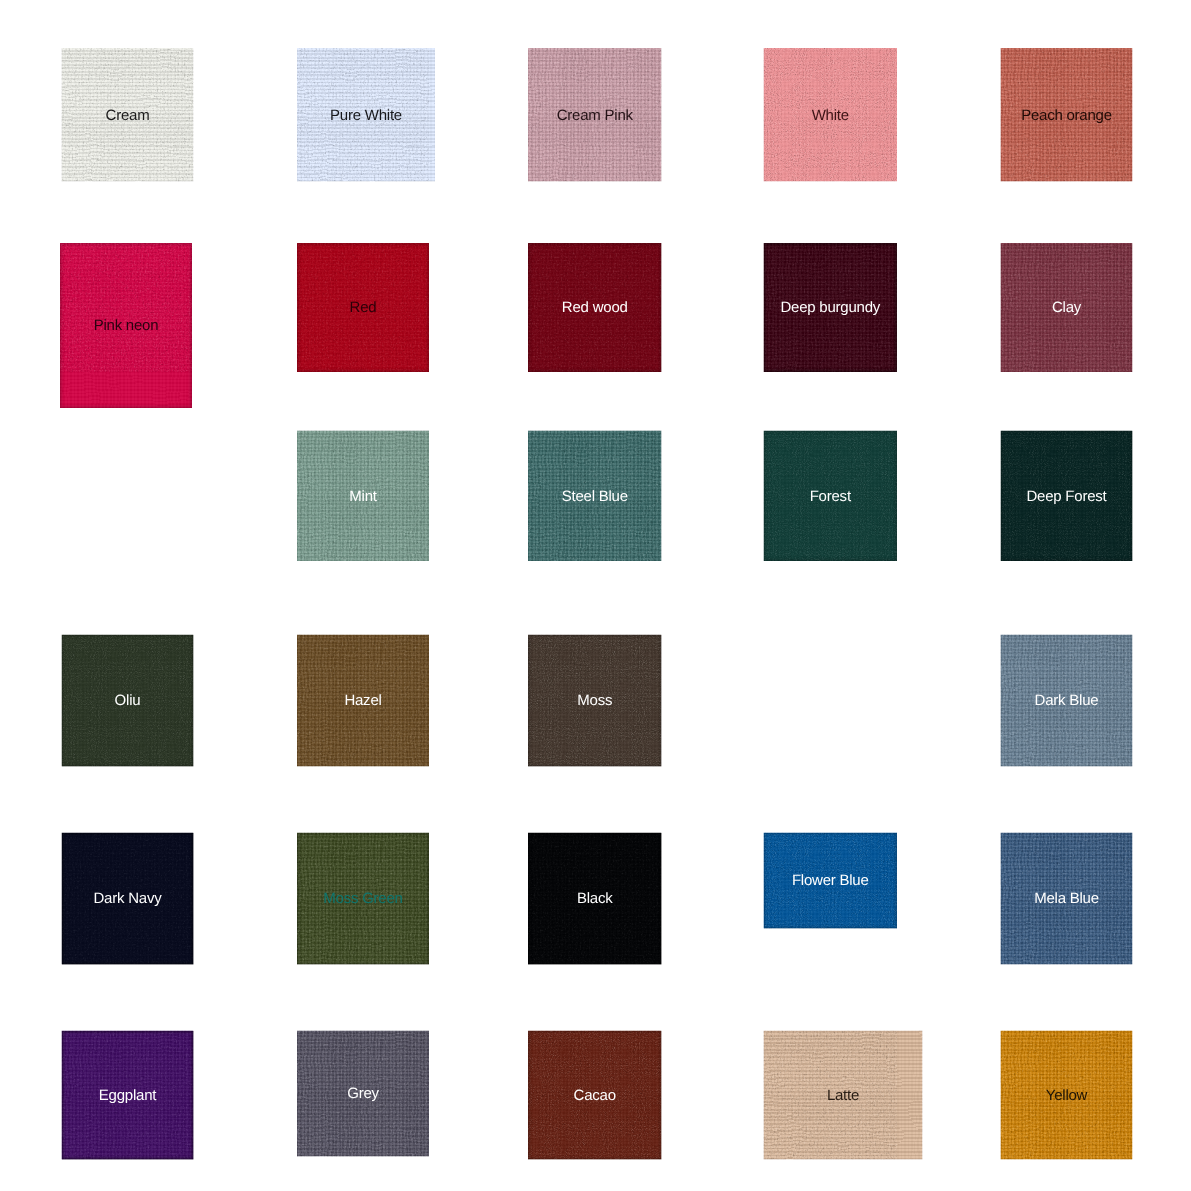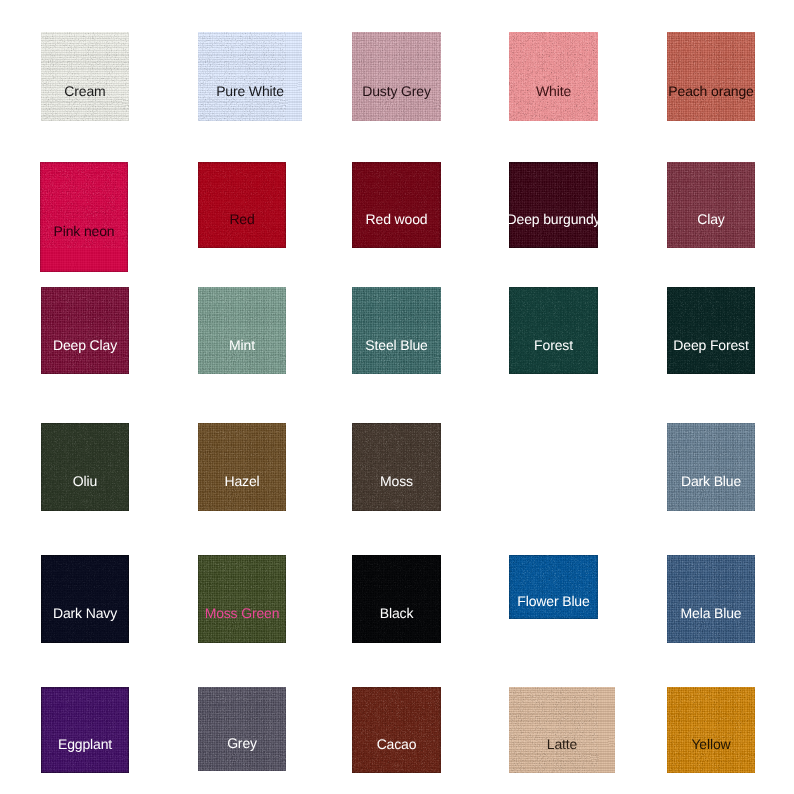--- a/index.html
+++ b/index.html
@@ -22,22 +22,22 @@
      repeating-linear-gradient(0deg, rgba(0,0,0,.055) 0 1.15px, rgba(255,255,255,.055) 1.15px 2.35px),
      repeating-linear-gradient(90deg, rgba(0,0,0,.06) 0 1.15px, rgba(255,255,255,.06) 1.15px 2.35px);}
   .w-fine{background-image:
      repeating-linear-gradient(0deg, rgba(0,0,0,.03) 0 1.15px, rgba(255,255,255,.03) 1.15px 2.35px),
      repeating-linear-gradient(90deg, rgba(0,0,0,.025) 0 1.15px, rgba(255,255,255,.025) 1.15px 2.35px);}
   .w-granular{background-image:
      repeating-linear-gradient(0deg, rgba(0,0,0,.025) 0 1.15px, rgba(255,255,255,.025) 1.15px 2.35px),
      repeating-linear-gradient(90deg, rgba(0,0,0,.025) 0 1.15px, rgba(255,255,255,.025) 1.15px 2.35px);}
 
   .label{position:absolute;left:50%;top:50%;
-        transform:translate3d(-50%,-50%,0);margin-top:14px;
-        font-size:14px;letter-spacing:-0.15px;line-height:1;
+        transform:translate3d(-50%,-50%,0);margin-top:1px;
+        font-size:10px;letter-spacing:-0.15px;line-height:1;
         white-space:nowrap;font-weight:400;z-index:5;
         -webkit-font-smoothing:antialiased;
         text-rendering:geometricPrecision;}
 
   #filter-defs{position:absolute;width:0;height:0;overflow:hidden;}
 </style>
 </head>
 <body>
 
 <svg id="filter-defs">
@@ -72,21 +72,21 @@
       <svg class="lay" width="88" height="89" style="opacity:1.0">
           <rect width="88" height="89" filter="url(#grain-dark-a)"></rect>
         </svg>
       <svg class="lay" width="88" height="89" style="opacity:1.0">
           <rect width="88" height="89" filter="url(#grain-light-a)"></rect>
         </svg>
       <div class="weave w-horizontal" style="opacity:1.0"></div>
     </div>
     <span class="label" style="color:#1a1a1a">Cream</span>
   </div>
-  <div class="swatch" style="left:198px;top:32px;width:104px;height:89px">
+  <div class="swatch" style="left:198px;top:32px;width:92px;height:89px">
     <div class="clip">
       <div class="fill" style="background:#dfeaff"></div>
       <svg class="lay" width="88" height="89" style="opacity:1.0">
           <rect width="88" height="89" filter="url(#grain-dark-a)"></rect>
         </svg>
       <svg class="lay" width="88" height="89" style="opacity:1.0">
           <rect width="88" height="89" filter="url(#grain-light-a)"></rect>
         </svg>
       <div class="weave w-horizontal" style="opacity:1.0"></div>
     </div>
@@ -96,21 +96,21 @@
     <div class="clip">
       <div class="fill" style="background:#cc9ea9"></div>
       <svg class="lay" width="89" height="89" style="opacity:1.0">
           <rect width="89" height="89" filter="url(#grain-dark-a)"></rect>
         </svg>
       <svg class="lay" width="89" height="89" style="opacity:1.0">
           <rect width="89" height="89" filter="url(#grain-light-a)"></rect>
         </svg>
       <div class="weave w-grid" style="opacity:1.0"></div>
     </div>
-    <span class="label" style="color:#241216">Dusty Grey</span>
+    <span class="label" style="color:#241216">Cream Pink</span>
   </div>
   <div class="swatch" style="left:509px;top:32px;width:89px;height:89px">
     <div class="clip">
       <div class="fill" style="background:#ef9296"></div>
       <svg class="lay" width="89" height="89" style="opacity:1.0">
           <rect width="89" height="89" filter="url(#grain-dark-b)"></rect>
         </svg>
       <svg class="lay" width="89" height="89" style="opacity:1.0">
           <rect width="89" height="89" filter="url(#grain-light-b)"></rect>
         </svg>
@@ -193,34 +193,20 @@
       <svg class="lay" width="88" height="86" style="opacity:0.85">
           <rect width="88" height="86" filter="url(#grain-dark-a)"></rect>
         </svg>
       <svg class="lay" width="88" height="86" style="opacity:0.85">
           <rect width="88" height="86" filter="url(#grain-light-a)"></rect>
         </svg>
       <div class="weave w-grid" style="opacity:0.85"></div>
     </div>
     <span class="label" style="color:#ffffff">Clay</span>
   </div>
-  <div class="swatch" style="left:41px;top:287px;width:88px;height:87px">
-    <div class="clip">
-      <div class="fill" style="background:#790a34"></div>
-      <svg class="lay" width="88" height="87" style="opacity:0.85">
-          <rect width="88" height="87" filter="url(#grain-dark-a)"></rect>
-        </svg>
-      <svg class="lay" width="88" height="87" style="opacity:0.85">
-          <rect width="88" height="87" filter="url(#grain-light-a)"></rect>
-        </svg>
-      <div class="weave w-grid" style="opacity:0.85"></div>
-      <div class="edge" style="box-shadow:inset 0 0 2px 1px rgba(0,0,0,0.22)"></div>
-    </div>
-    <span class="label" style="color:#ffffff">Deep Clay</span>
-  </div>
   <div class="swatch" style="left:198px;top:287px;width:88px;height:87px">
     <div class="clip">
       <div class="fill" style="background:#789c8e"></div>
       <svg class="lay" width="88" height="87" style="opacity:1.0">
           <rect width="88" height="87" filter="url(#grain-dark-a)"></rect>
         </svg>
       <svg class="lay" width="88" height="87" style="opacity:1.0">
           <rect width="88" height="87" filter="url(#grain-light-a)"></rect>
         </svg>
       <div class="weave w-grid" style="opacity:1.0"></div>
@@ -341,21 +327,21 @@
       <div class="fill" style="background:#3c4920"></div>
       <svg class="lay" width="88" height="88" style="opacity:0.85">
           <rect width="88" height="88" filter="url(#grain-dark-a)"></rect>
         </svg>
       <svg class="lay" width="88" height="88" style="opacity:0.85">
           <rect width="88" height="88" filter="url(#grain-light-a)"></rect>
         </svg>
       <div class="weave w-grid" style="opacity:0.85"></div>
       <div class="edge" style="box-shadow:inset 0 0 2px 1px rgba(0,0,0,0.22)"></div>
     </div>
-    <span class="label" style="color:#ec4899">Moss Green</span>
+    <span class="label" style="color:#0f766e">Moss Green</span>
   </div>
   <div class="swatch" style="left:352px;top:555px;width:89px;height:88px">
     <div class="clip">
       <div class="fill" style="background:#040507"></div>
       <svg class="lay" width="89" height="88" style="opacity:0.35">
           <rect width="89" height="88" filter="url(#grain-dark-a)"></rect>
         </svg>
       <svg class="lay" width="89" height="88" style="opacity:0.35">
           <rect width="89" height="88" filter="url(#grain-light-a)"></rect>
         </svg>

